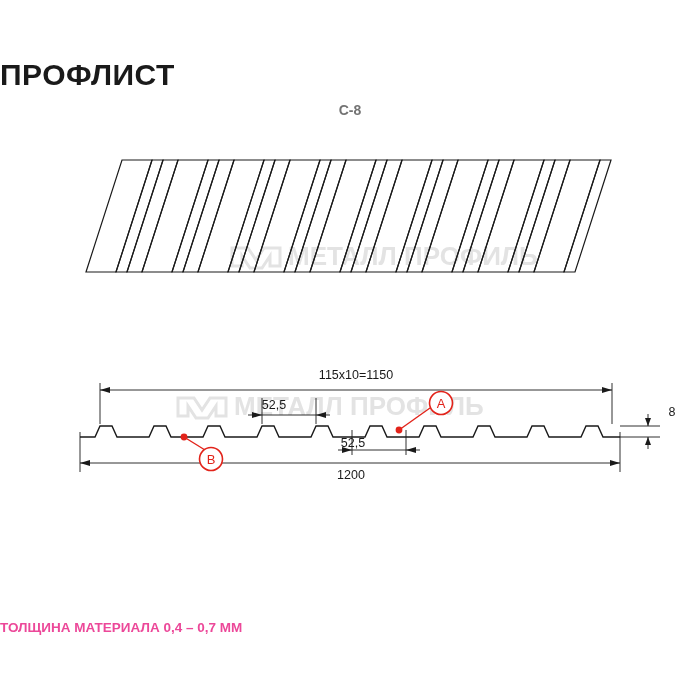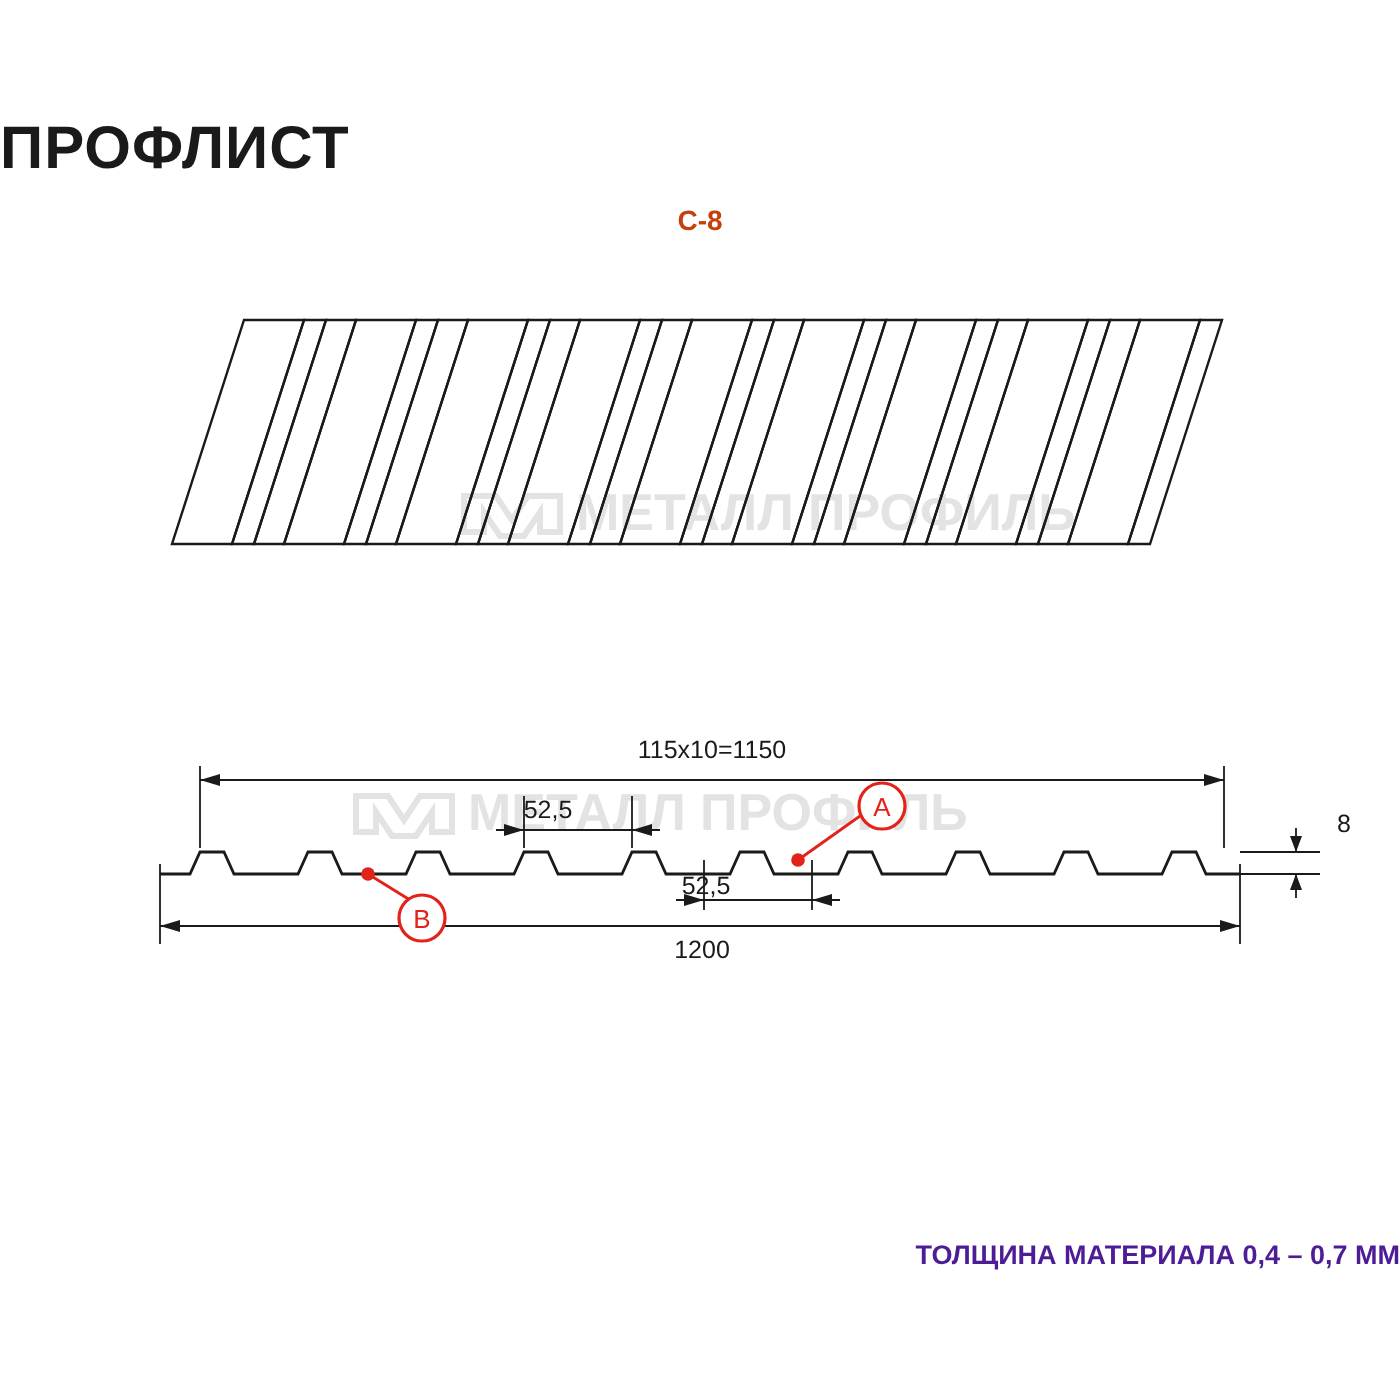--- a/index.html
+++ b/index.html
@@ -32,31 +32,31 @@
     color: #1a1a1a;
   }
   .subtitle {
     position: absolute;
     top: 102px;
     left: 0;
     width: 700px;
     text-align: center;
     font-size: 14px;
     font-weight: bold;
-    color: #c2410c;
+    color: #737373;
   }
   .footer-note {
     position: absolute;
     top: 620px;
     left: 0;
     width: 700px;
-    text-align: right;
+    text-align: left;
     font-size: 13.5px;
     font-weight: bold;
-    color: #4c1d95;
+    color: #ec4899;
   }
   .drawing-area {
     position: absolute;
     top: 0;
     left: 0;
     width: 700px;
     height: 500px;
   }
   svg { display: block; }
   .wm {

